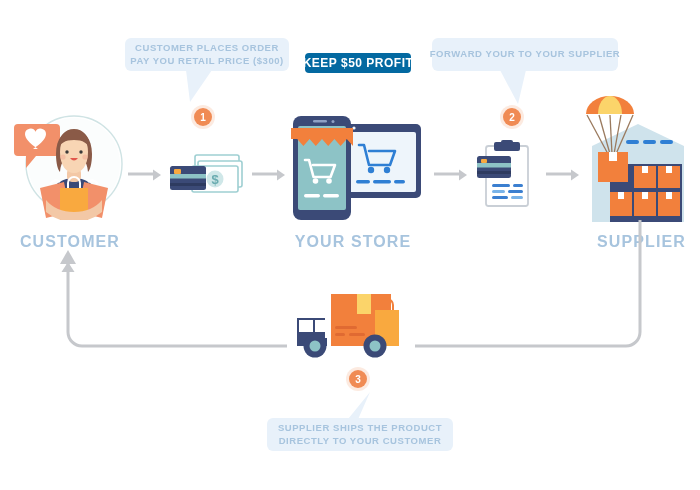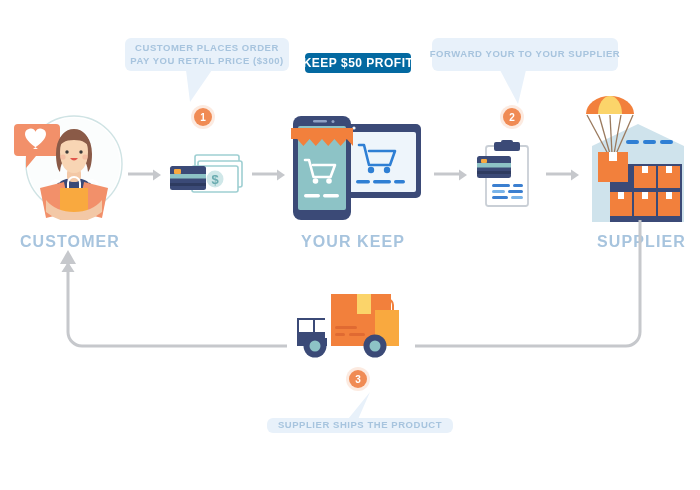--- a/index.html
+++ b/index.html
@@ -172,21 +172,21 @@
 
     <g stroke="#ffffff" stroke-width="2.6" fill="none" stroke-linecap="round" stroke-linejoin="round">
       <path d="M22 48 h4 l4.5 17 h17 l4.5 -12 h-22"></path>
     </g>
     <circle cx="32.5" cy="69" r="2.8" fill="#ffffff"></circle>
     <circle cx="46" cy="69" r="2.8" fill="#ffffff"></circle>
 
     <rect x="21" y="82" width="16" height="3.4" rx="1.7" fill="#ffffff"></rect>
     <rect x="40" y="82" width="16" height="3.4" rx="1.7" fill="#ffffff"></rect>
   </svg>
-  <div class="caption" style="left:283px;top:233px;width:140px;">YOUR KEEP</div>
+  <div class="caption" style="left:283px;top:233px;width:140px;">YOUR STORE</div>
 
   <svg class="abs" style="left:434px;top:168px;" width="36" height="14" viewBox="0 0 36 14">
     <path d="M0 6 h26" stroke="#c6c8cc" stroke-width="3" fill="none"></path>
     <path d="M25 1.5 L33 7 L25 12.5 Z" fill="#c6c8cc"></path>
   </svg>
 
   <svg class="abs" style="left:474px;top:140px;" width="62" height="72" viewBox="0 0 62 72">
     <rect x="12" y="6" width="42" height="60" rx="2.5" fill="#ffffff" stroke="#c9cfd6" stroke-width="1.8"></rect>
 
     <rect x="20" y="2" width="26" height="9" rx="2" fill="#3b4a77"></rect>
@@ -281,19 +281,20 @@
     <circle cx="88" cy="60" r="5.5" fill="#8dc3c6"></circle>
   </svg>
 
   <div class="badge" style="left:349px;top:370px;">
     <span>3</span>
   </div>
 
   <svg class="abs" style="left:340px;top:390px;" width="40" height="36" viewBox="0 0 40 36">
     <path d="M16 34 L4 34 L30 2 Z" fill="#e8f1fa"></path>
   </svg>
-  <div class="callout" style="left:267px;top:418px;width:186px;height:15px;">
+  <div class="callout" style="left:267px;top:418px;width:186px;height:33px;">
     <div>
       <span class="ln">SUPPLIER SHIPS THE PRODUCT</span>
+      <span class="ln">DIRECTLY TO YOUR CUSTOMER</span>
     </div>
   </div>
 
 </div>
 
 </body></html>

